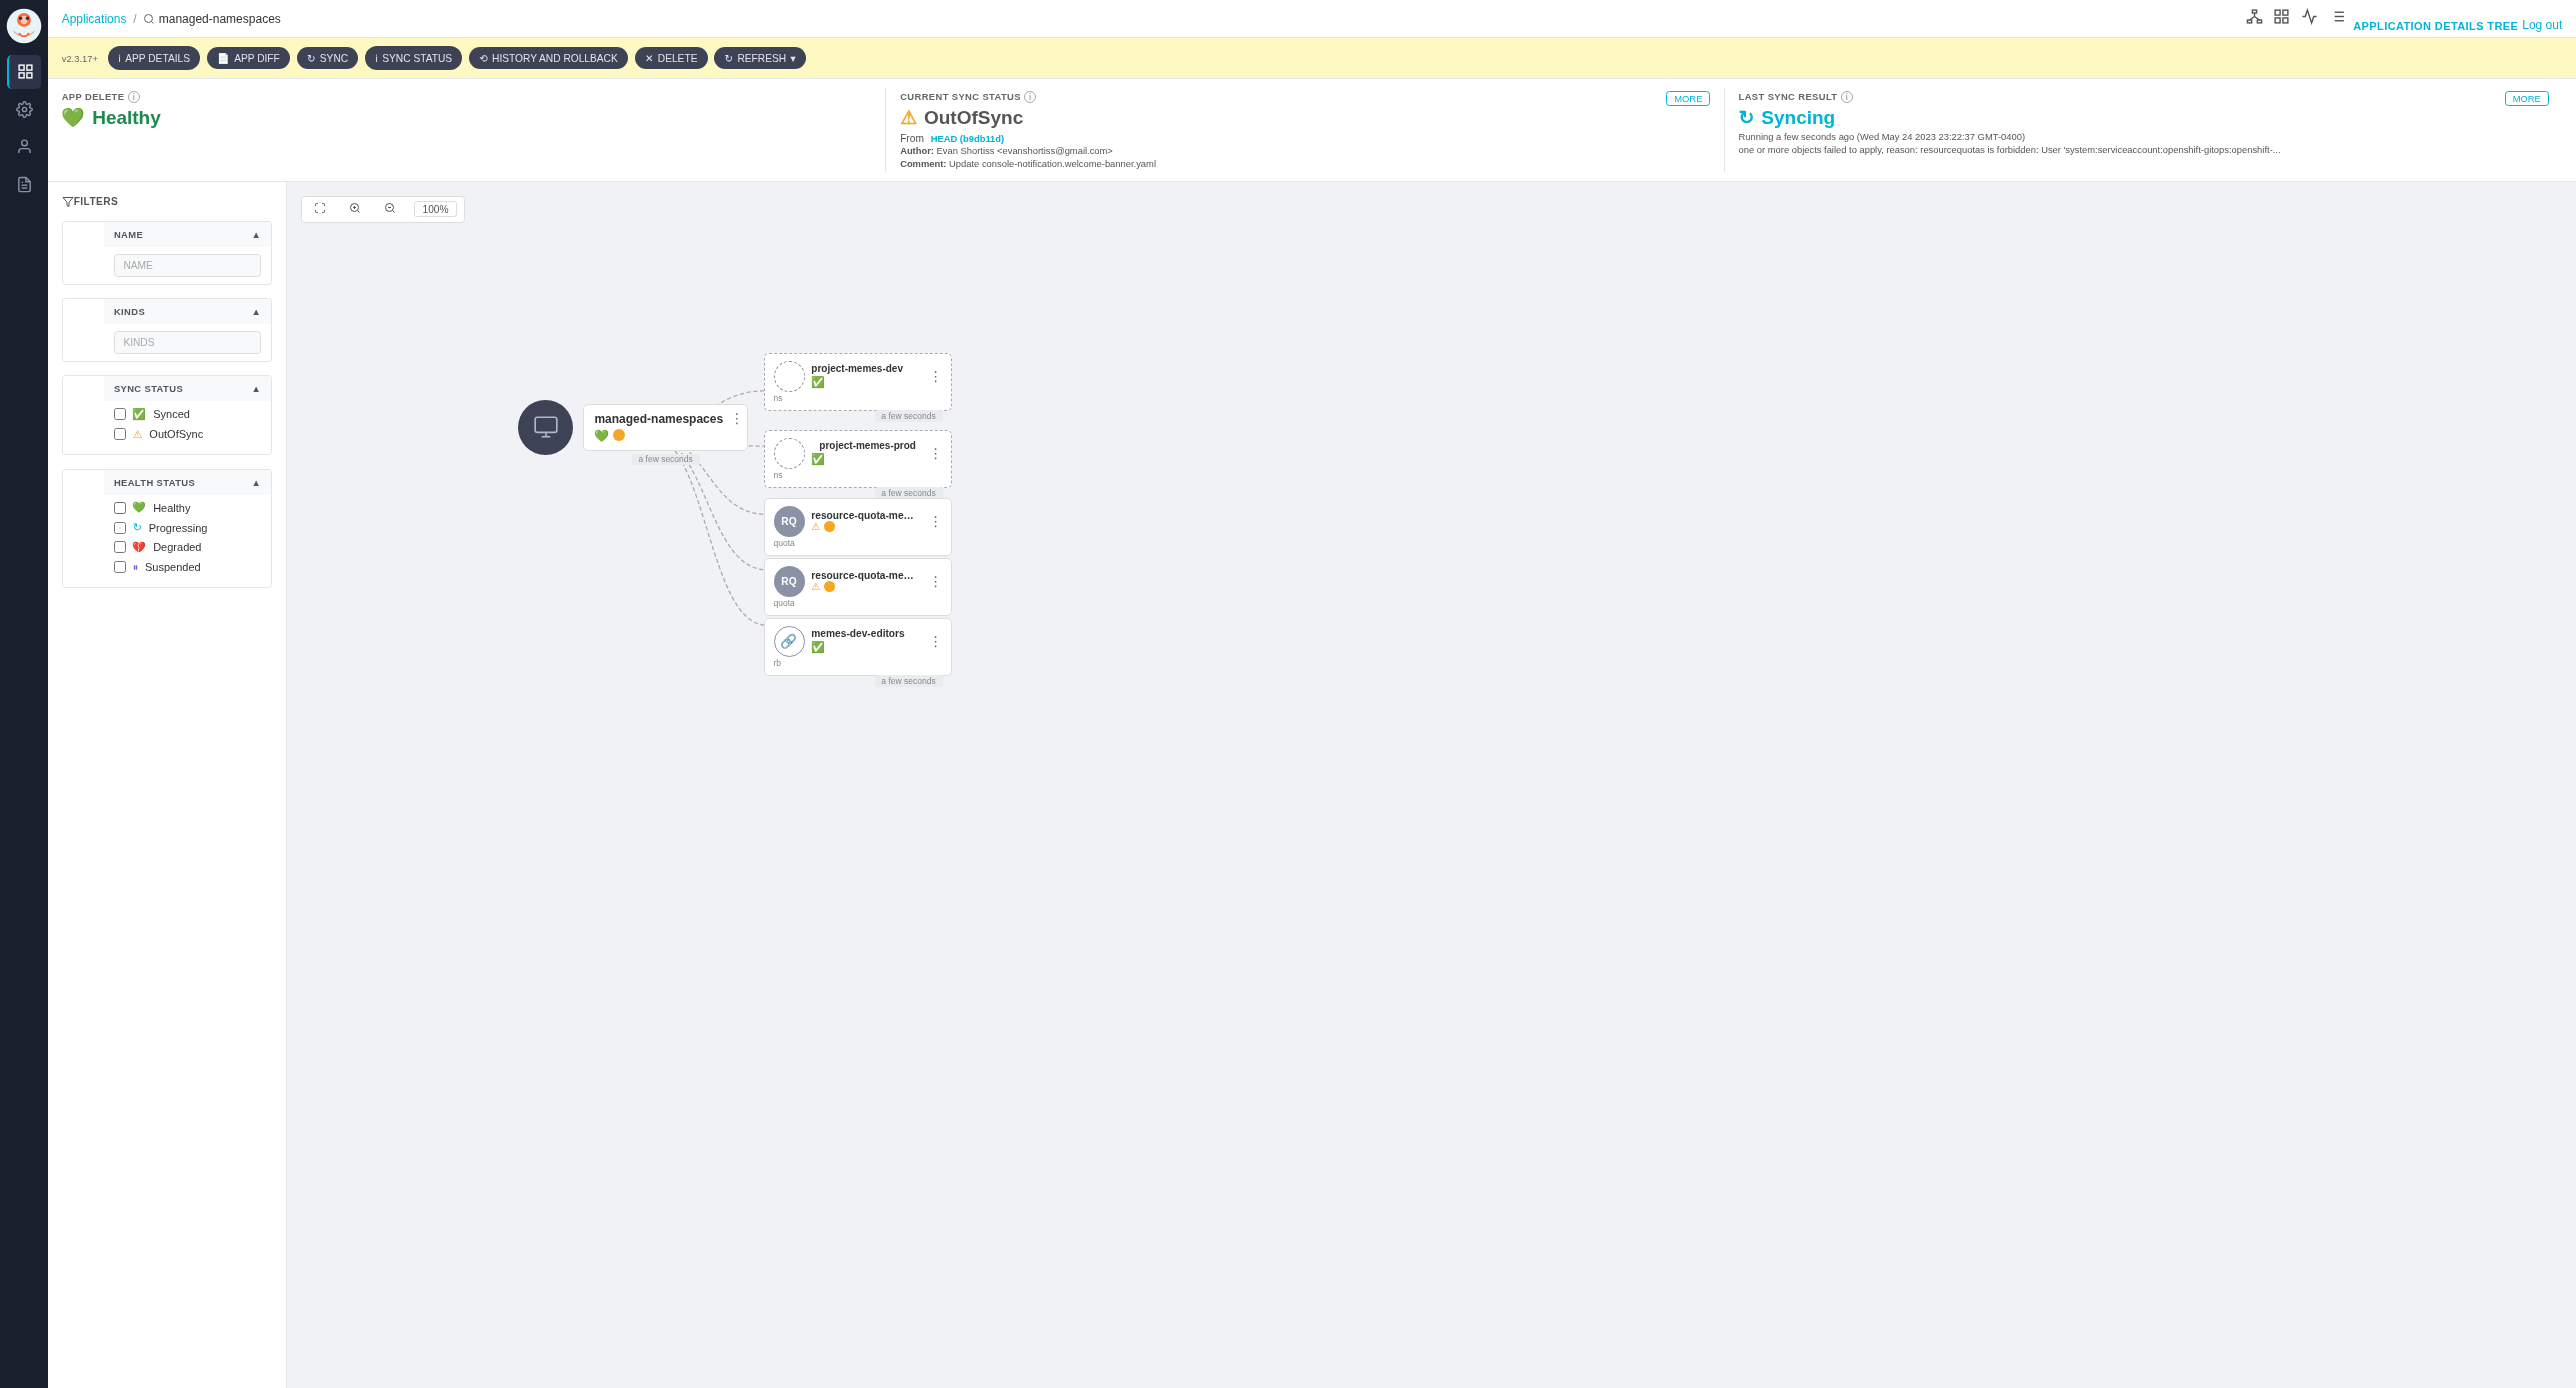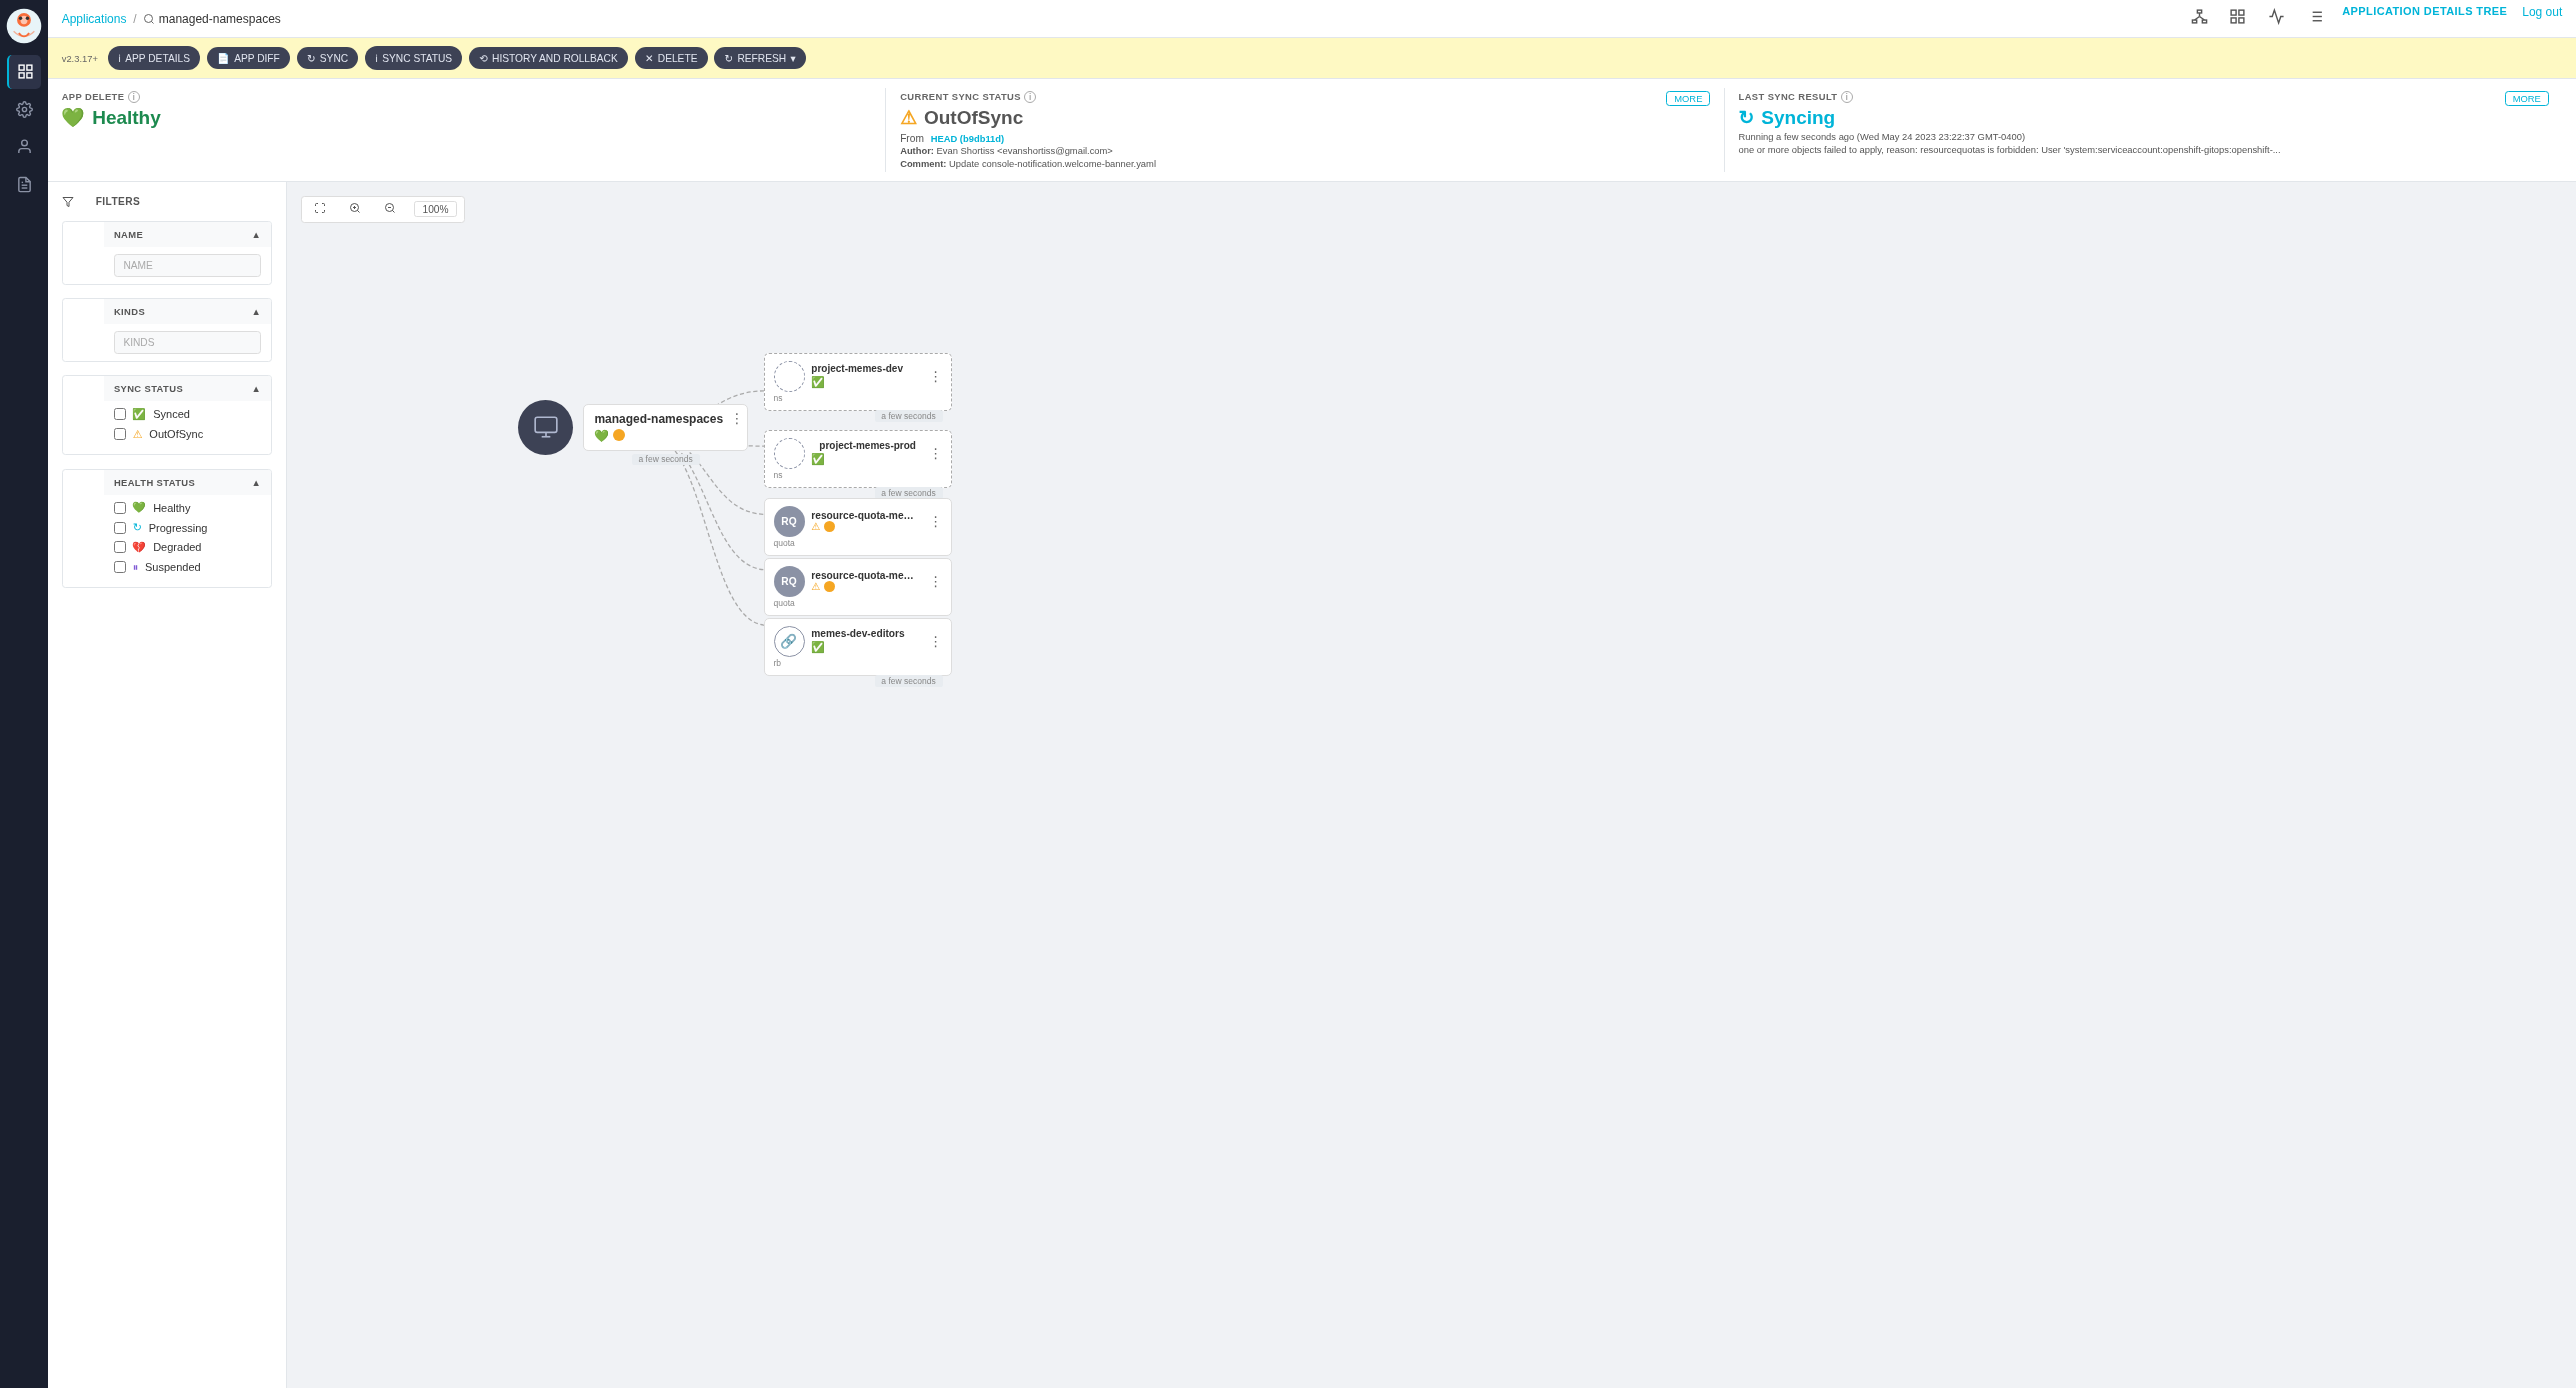--- a/index.html
+++ b/index.html
@@ -67,22 +67,22 @@
     .breadcrumb-search { display: flex; align-items: center; gap: 3.4px; color: #333; }
     .breadcrumb-search svg { color: #666; }
     .app-title {
       font-size: 11px;
       font-weight: 700;
       color: #00b4d8;
       letter-spacing: 0.4px;
     }
     .topnav-right {
       display: flex;
-      align-items: flex-start;
-      gap: 15px;
+      align-items: flex-end;
+      gap: 4px;
     }
     .topnav-icon-btn {
       background: none;
       border: none;
       cursor: pointer;
       color: #555;
       font-size: 15.4px;
       padding: 3.4px;
       border-radius: 3.4px;
     }
@@ -195,21 +195,21 @@
     .filters-panel {
       width: 239px;
       background: #fff;
       border-right: 0.9px solid #e2e6ea;
       overflow-y: auto;
       padding: 13.7px;
     }
     .filters-header {
       display: flex;
       align-items: center;
-      gap: 22px;
+      gap: 0;
       font-size: 10.2px;
       font-weight: 700;
       color: #555;
       letter-spacing: 0.4px;
       margin-bottom: 13.7px;
     }
     .filter-section {
       margin-bottom: 13.7px;
       border: 0.9px solid #e2e6ea;
       border-radius: 3.4px;

